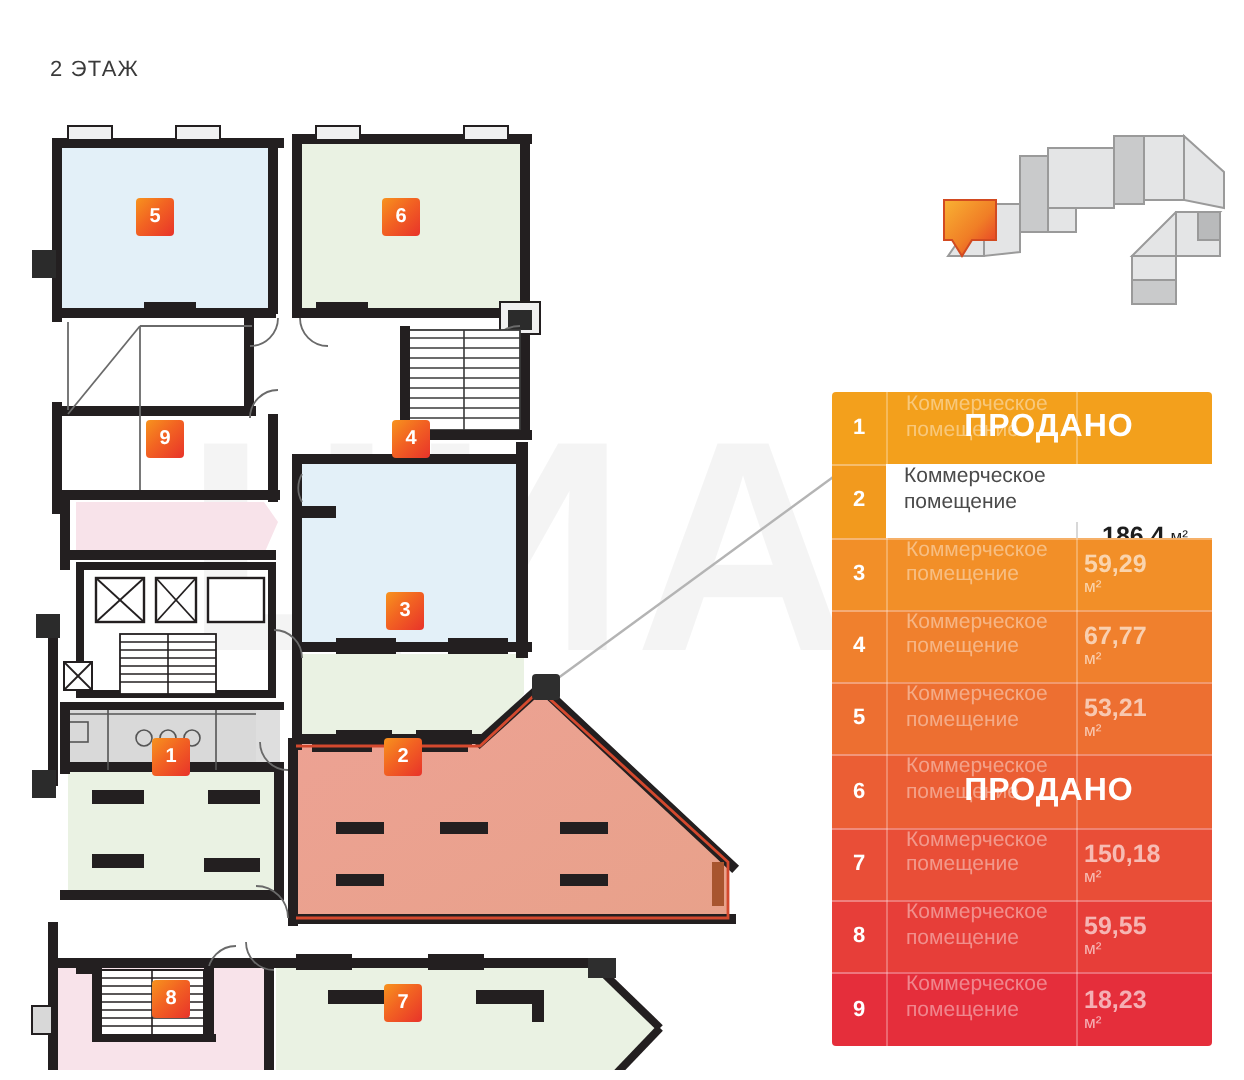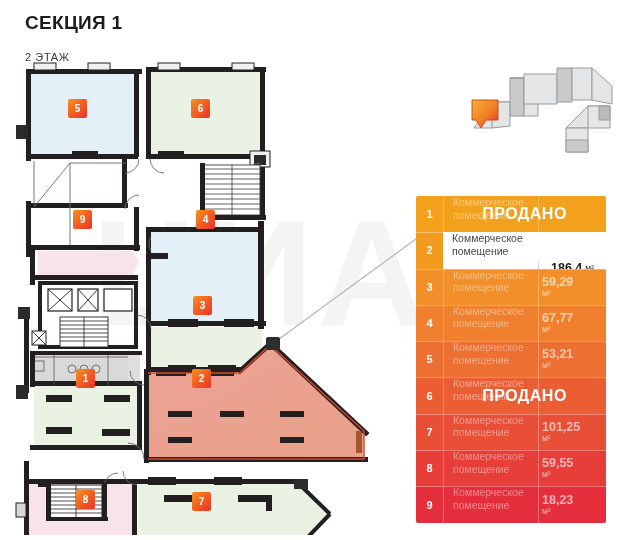--- a/index.html
+++ b/index.html
@@ -101,21 +101,20 @@
     display:flex;align-items:center;justify-content:center;
     box-sizing:border-box;
   }
 </style>
 </head>
 <body>
 
 <div class="root">
 
   <div class="hdr">
-    <div class="hdr-title">СЕКЦИЯ 1</div>
     <div class="hdr-sub">2 ЭТАЖ</div>
   </div>
 
   <div class="wm">
     <div class="wm-txt">ЦИАН</div>
   </div>
 
   <div class="minimap">
     <svg width="158" height="98" viewBox="0 0 158 98">
       <defs>
@@ -486,21 +485,21 @@
         <div class="numsep"></div>
         <div class="sold">ПРОДАНО</div>
       </div>
       <div class="tbl-row r-dim" style="background: rgb(233, 78, 55);">
         <div class="tbl-num">7</div>
         <div class="tbl-body">
           <div class="tbl-name">
             <span>Коммерческое<br>помещение</span>
           </div>
           <div class="tbl-val">
-            <b>101,25</b>
+            <b>150,18</b>
             <i>м²</i>
           </div>
         </div>
         <div class="rowsep"></div>
         <div class="numsep"></div>
       </div>
       <div class="tbl-row r-dim" style="background: rgb(231, 62, 57);">
         <div class="tbl-num">8</div>
         <div class="tbl-body">
           <div class="tbl-name">

